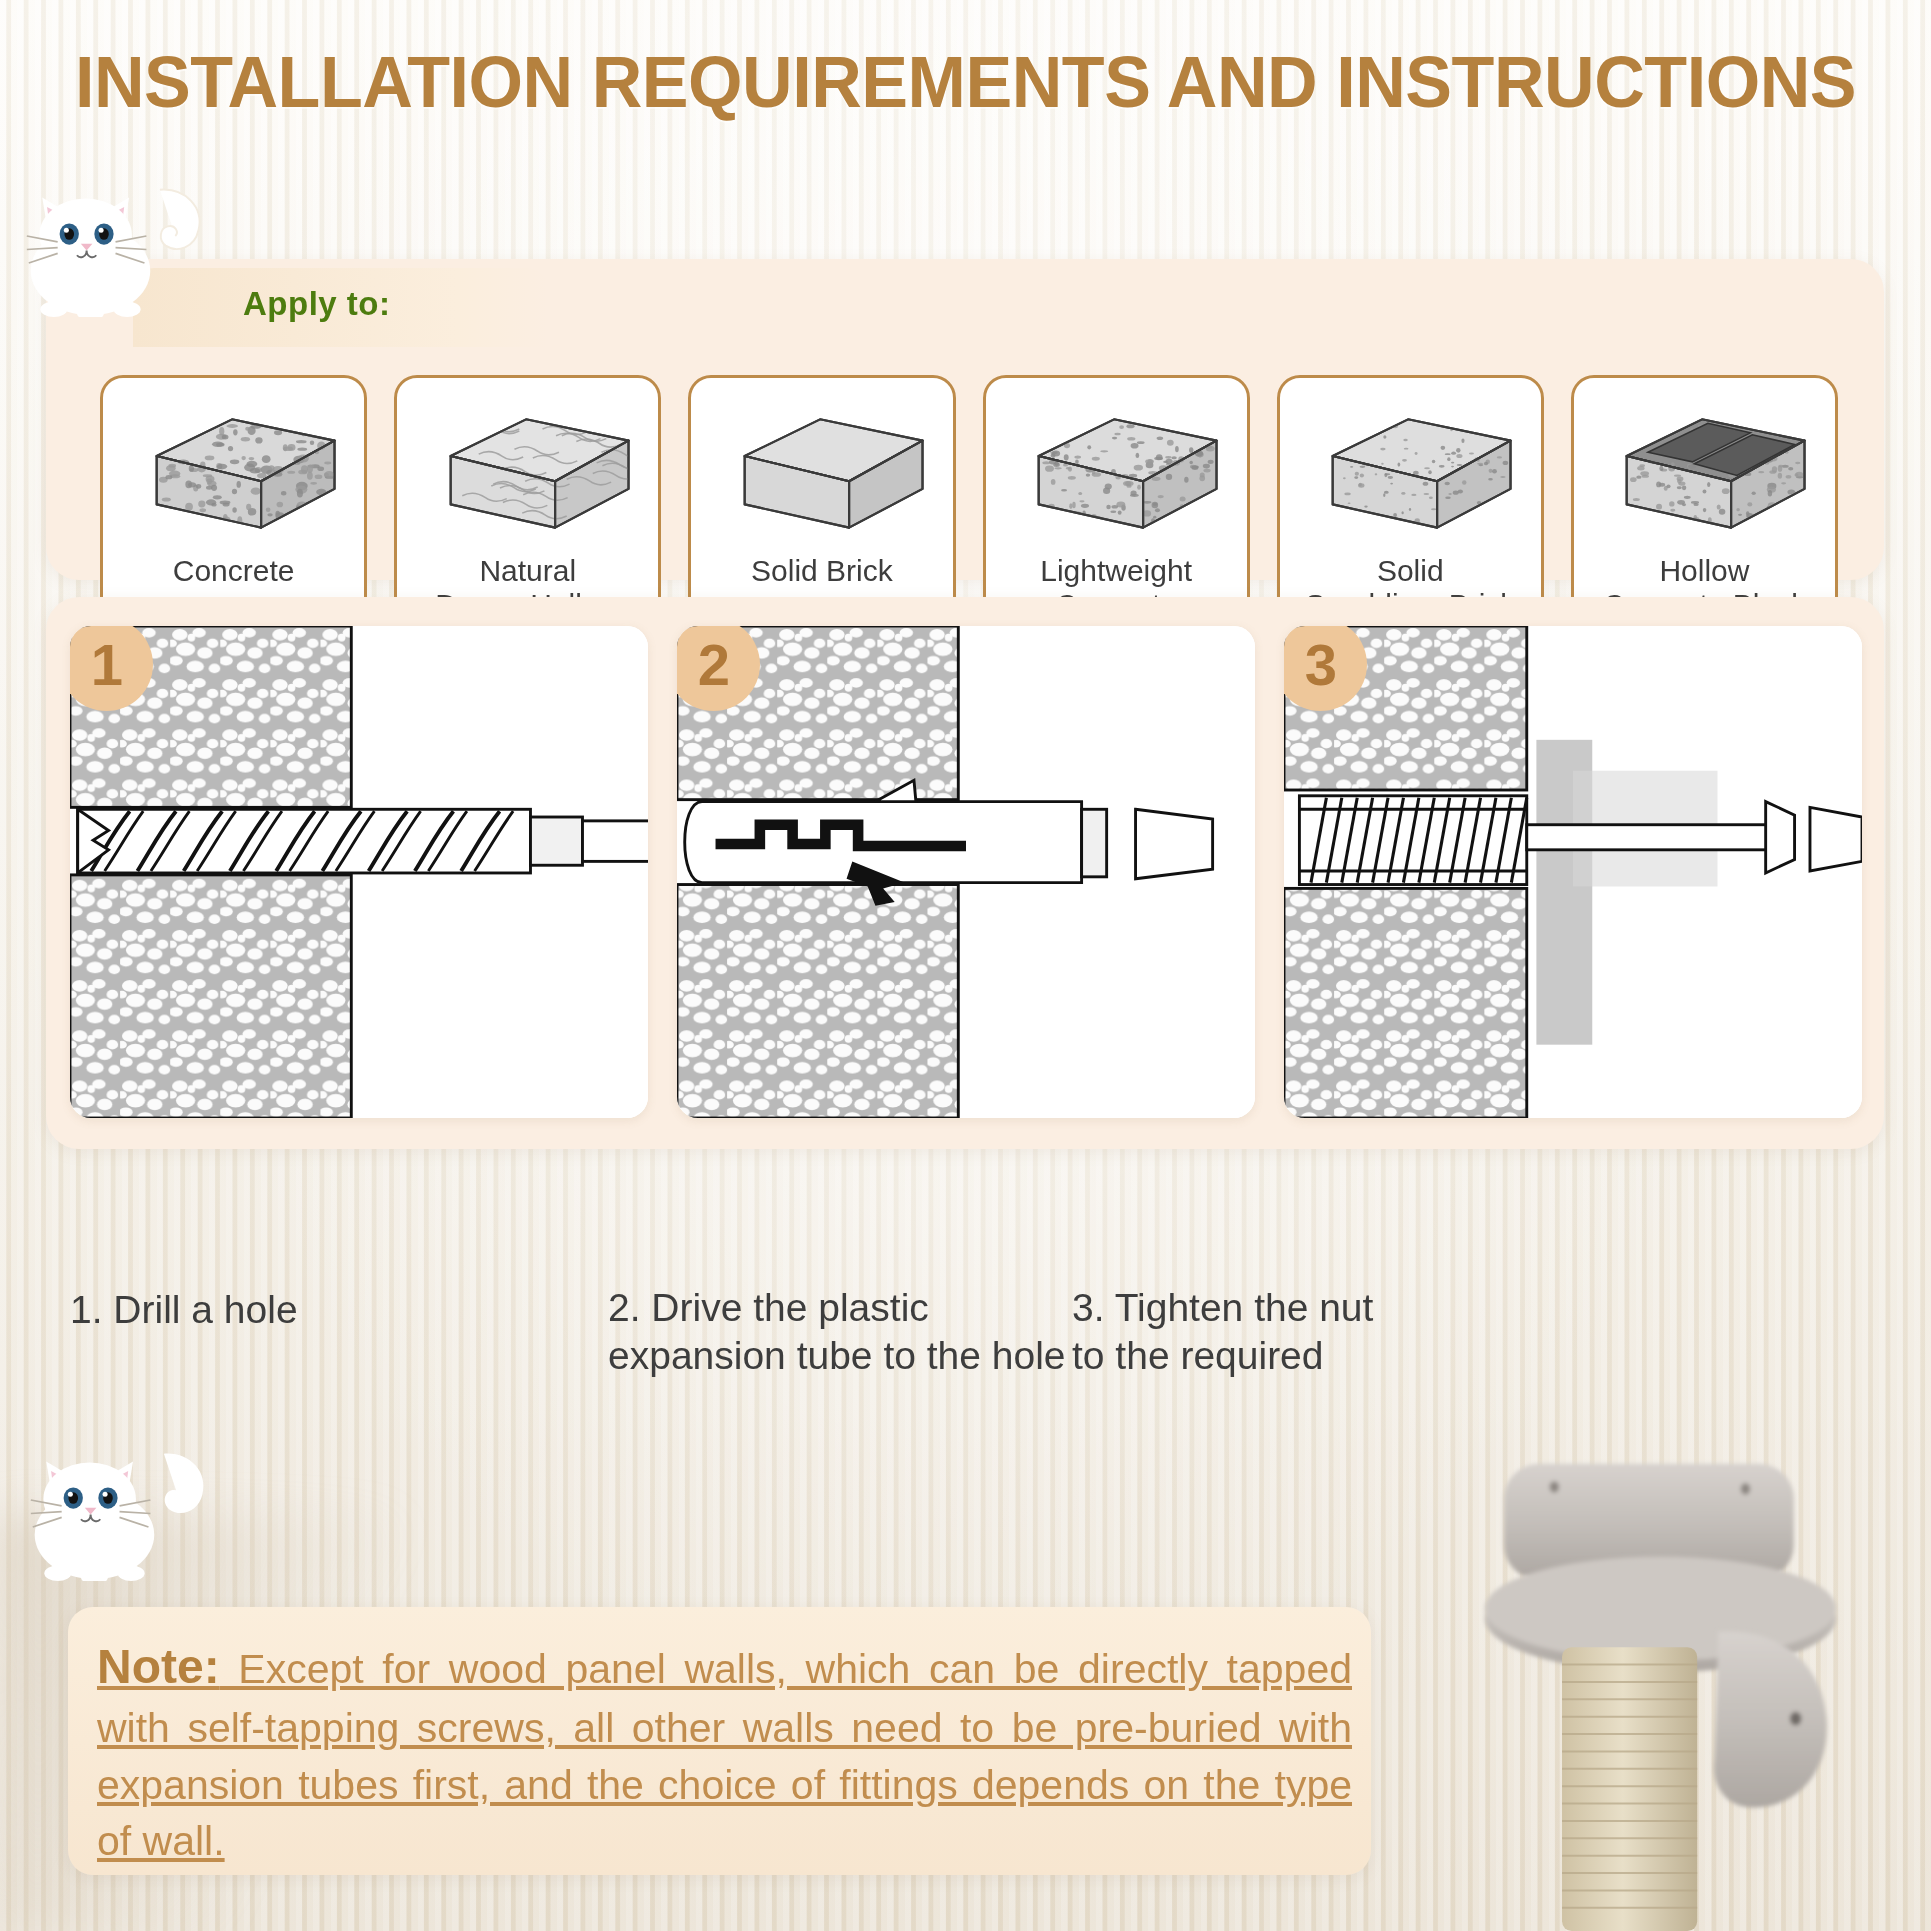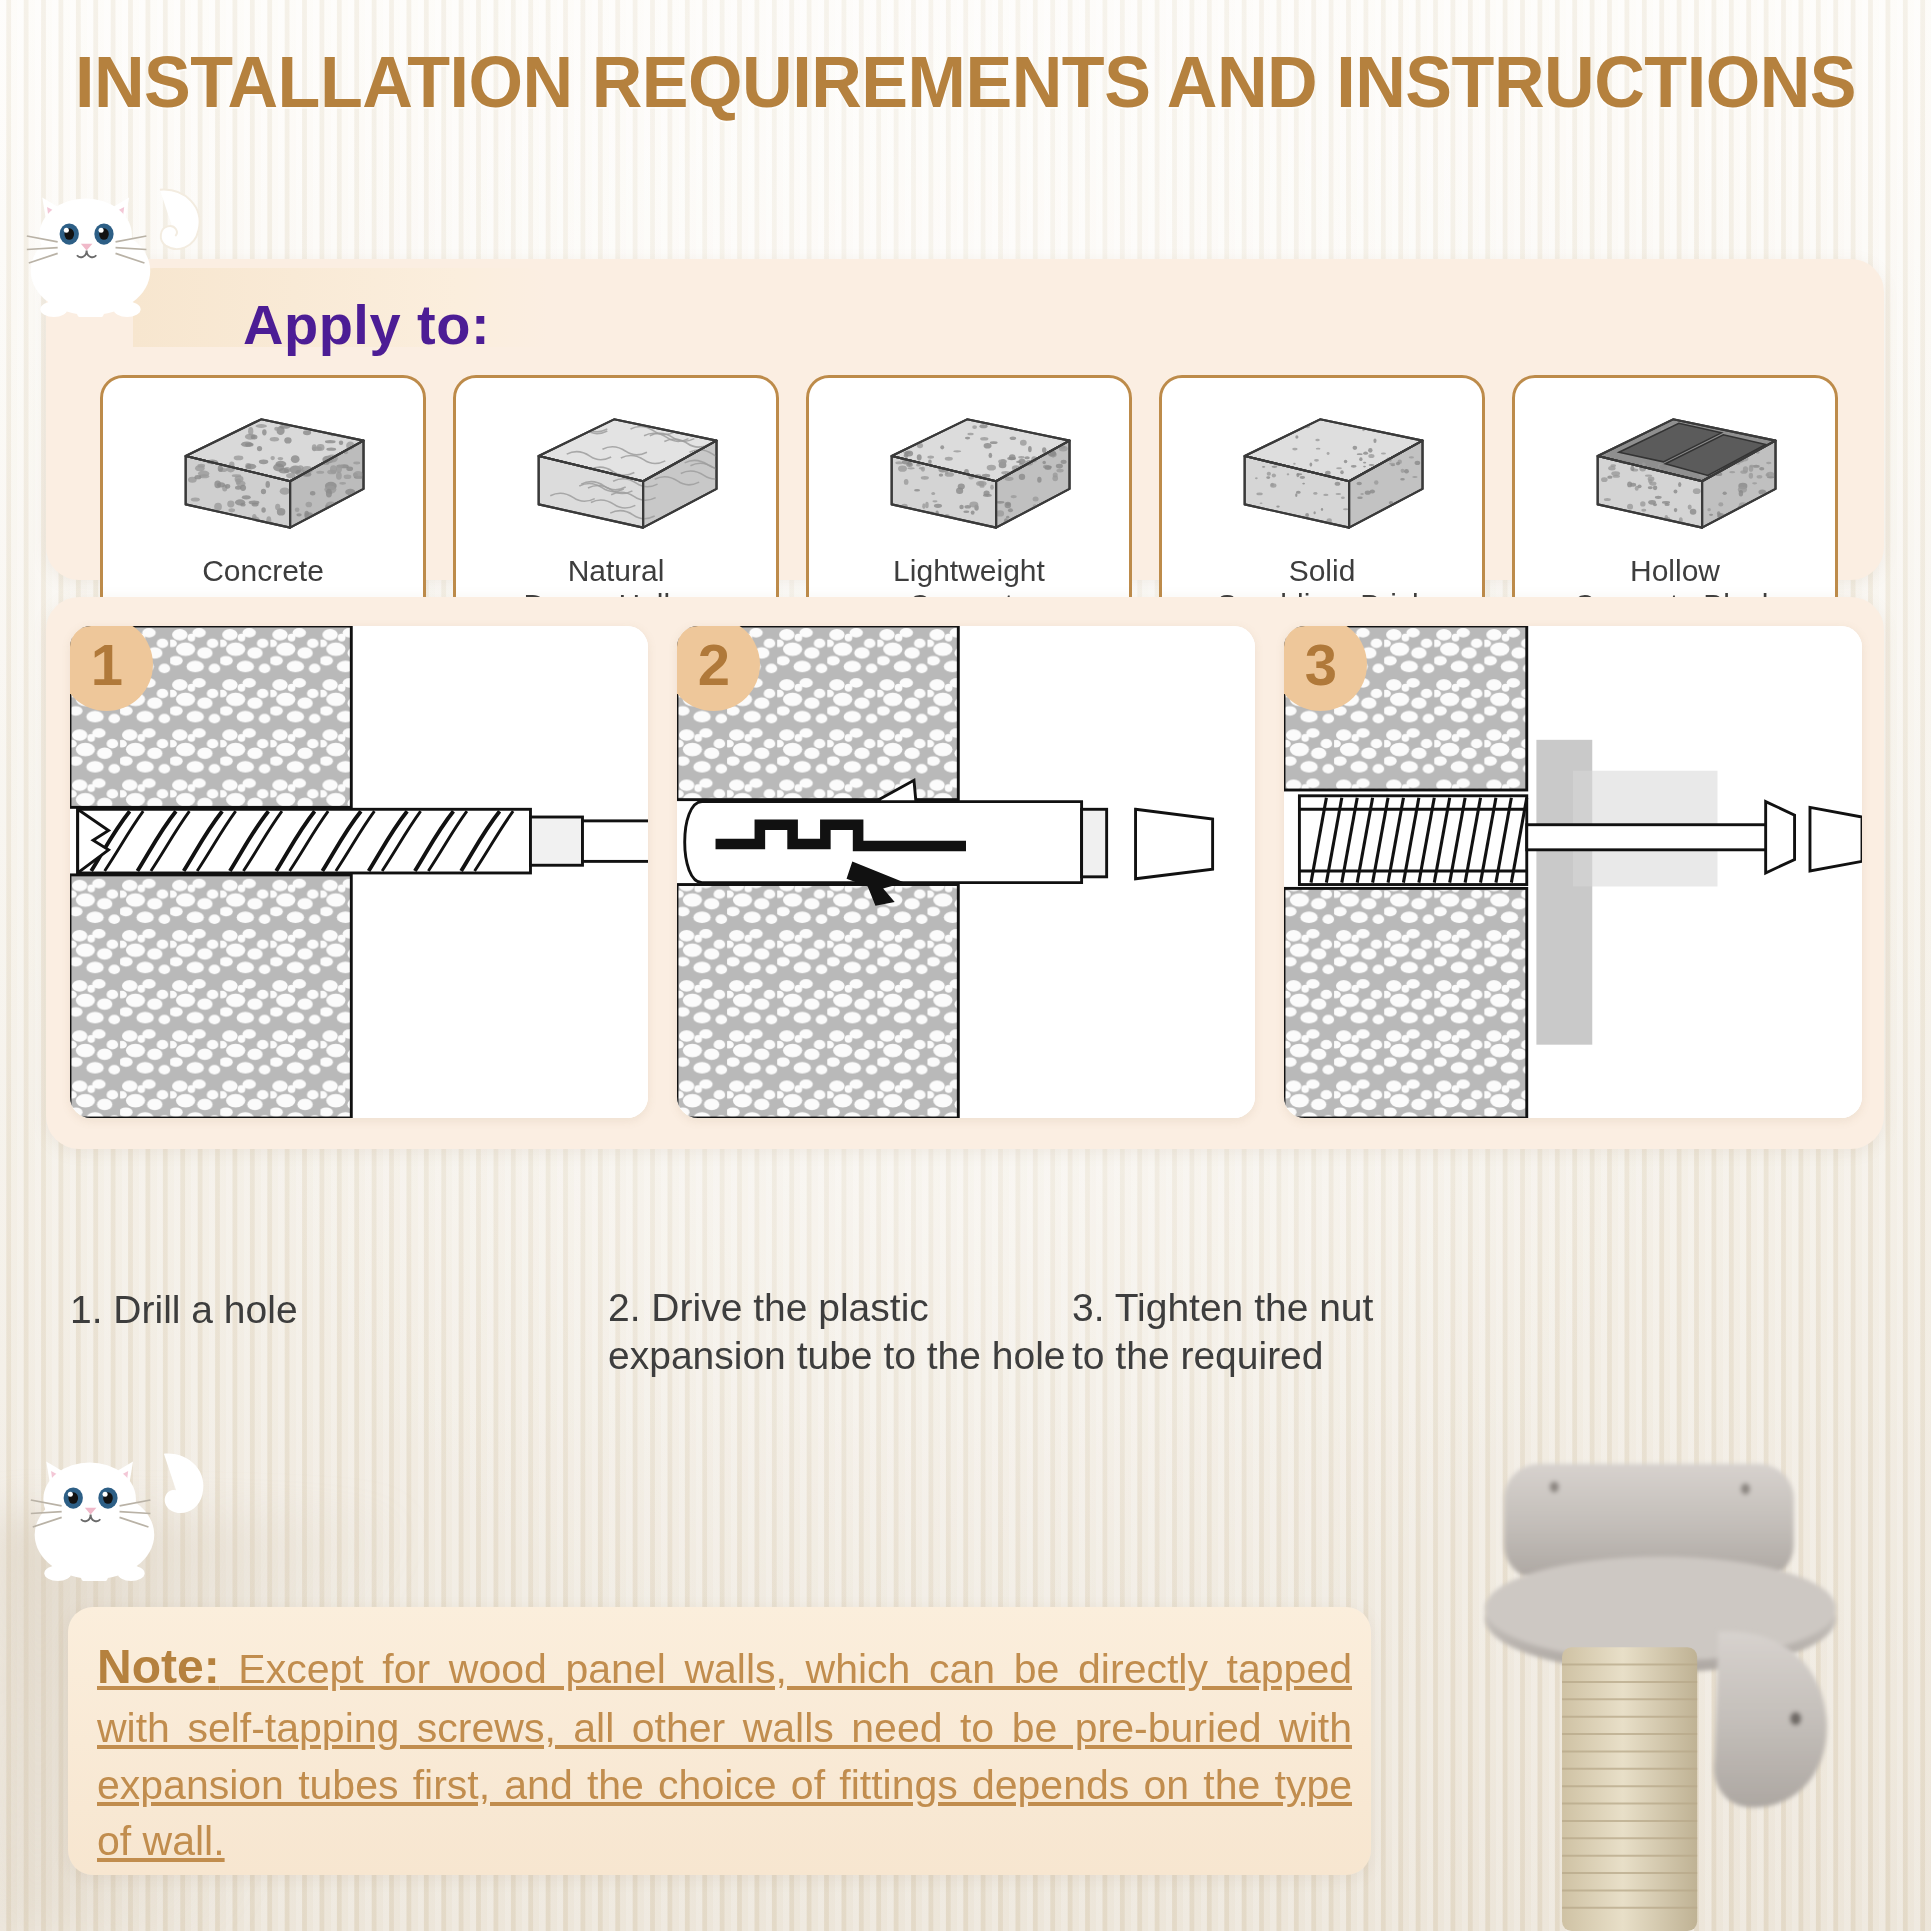--- a/index.html
+++ b/index.html
@@ -67,22 +67,22 @@
     background:linear-gradient(180deg,#fbeedc 0%,#f7e6d0 100%);
     border-radius:25px;}
 
   
   .apply-pill{
     position:absolute;left:133px;top:268px;width:415px;height:79px;
     background:linear-gradient(90deg,#f7e6cf 0%,#fbeedd 78%,#fbeee2 100%);
     border-radius:21px 21px 0 0;
   }
   .apply-label{
-    position:absolute;left:243px;top:292px;
-    font-size:56px;font-weight:bold;color:#4c1d95;
+    position:absolute;left:243px;top:285px;
+    font-size:33px;font-weight:bold;color:#4d7c0f;
     letter-spacing:0.5px;
   }
 
   
   .cards{
     position:absolute;left:100px;top:375px;width:1738px;height:292px;
     display:flex;gap:27px;
   }
   .card{
     flex:1 1 0;
@@ -356,20 +356,41 @@
             <path d="M114 117 q12 -6 24 2 q10 7 22 1" fill="none" stroke="#9e9e9e" stroke-width="1.6" opacity=".85"></path>
             <path d="M196 54 q12 -6 24 2 q10 7 22 1" fill="none" stroke="#9e9e9e" stroke-width="1.6" opacity=".85"></path>
           </g>
           <path d="M40 58 L118 20 L224 42 L148 84 Z" fill="none" stroke="#3a3a3a" stroke-width="2.2" stroke-linejoin="round"></path>
           <path d="M40 58 L148 84 L148 132 L40 108 Z" fill="none" stroke="#3a3a3a" stroke-width="2.2" stroke-linejoin="round"></path>
           <path d="M148 84 L224 42 L224 92 L148 132 Z" fill="none" stroke="#3a3a3a" stroke-width="2.2" stroke-linejoin="round"></path>
         </svg>
       </div>
       <div class="card-label">Natural
 Dense Hollow</div>
+    </div>
+    <div class="card">
+      <div class="card-art">
+        <svg viewBox="0 0 240 150" width="232" height="145">
+          <defs>
+            <clipPath id="clip-block-plain">
+              <path d="M40 58 L118 20 L224 42 L148 84 Z"></path>
+              <path d="M40 58 L148 84 L148 132 L40 108 Z"></path>
+              <path d="M148 84 L224 42 L224 92 L148 132 Z"></path>
+            </clipPath>
+          </defs>
+          <path d="M40 58 L118 20 L224 42 L148 84 Z" fill="#e0e0e0" stroke="#3a3a3a" stroke-width="2.2" stroke-linejoin="round"></path>
+          <path d="M40 58 L148 84 L148 132 L40 108 Z" fill="#d8d8d8" stroke="#3a3a3a" stroke-width="2.2" stroke-linejoin="round"></path>
+          <path d="M148 84 L224 42 L224 92 L148 132 Z" fill="#c5c5c5" stroke="#3a3a3a" stroke-width="2.2" stroke-linejoin="round"></path>
+          <g clip-path="url(#clip-block-plain)"></g>
+          <path d="M40 58 L118 20 L224 42 L148 84 Z" fill="none" stroke="#3a3a3a" stroke-width="2.2" stroke-linejoin="round"></path>
+          <path d="M40 58 L148 84 L148 132 L40 108 Z" fill="none" stroke="#3a3a3a" stroke-width="2.2" stroke-linejoin="round"></path>
+          <path d="M148 84 L224 42 L224 92 L148 132 Z" fill="none" stroke="#3a3a3a" stroke-width="2.2" stroke-linejoin="round"></path>
+        </svg>
+      </div>
+      <div class="card-label">Solid Brick</div>
     </div>
     <div class="card">
       <div class="card-art">
         <svg viewBox="0 0 240 150" width="232" height="145">
           <defs>
             <clipPath id="clip-block-speckle">
               <path d="M40 58 L118 20 L224 42 L148 84 Z"></path>
               <path d="M40 58 L148 84 L148 132 L40 108 Z"></path>
               <path d="M148 84 L224 42 L224 92 L148 132 Z"></path>
             </clipPath>

